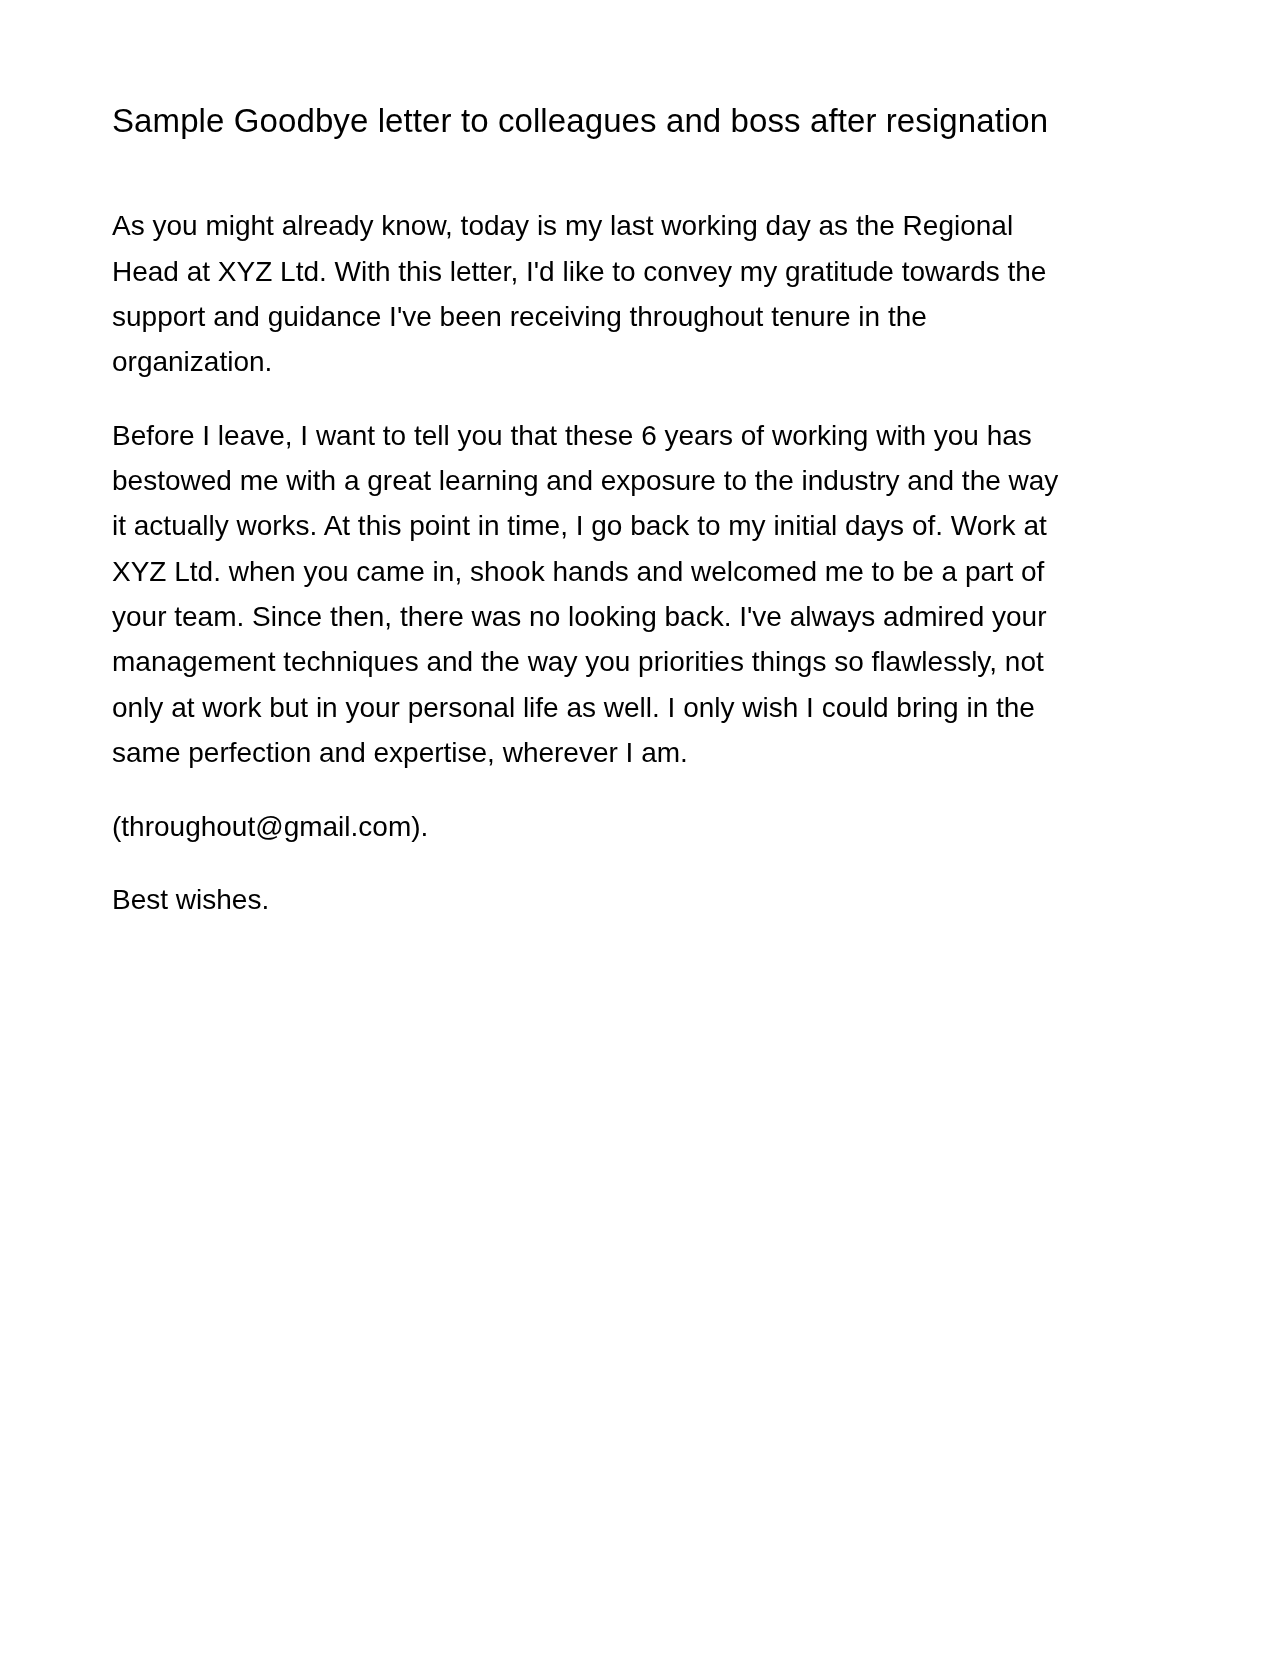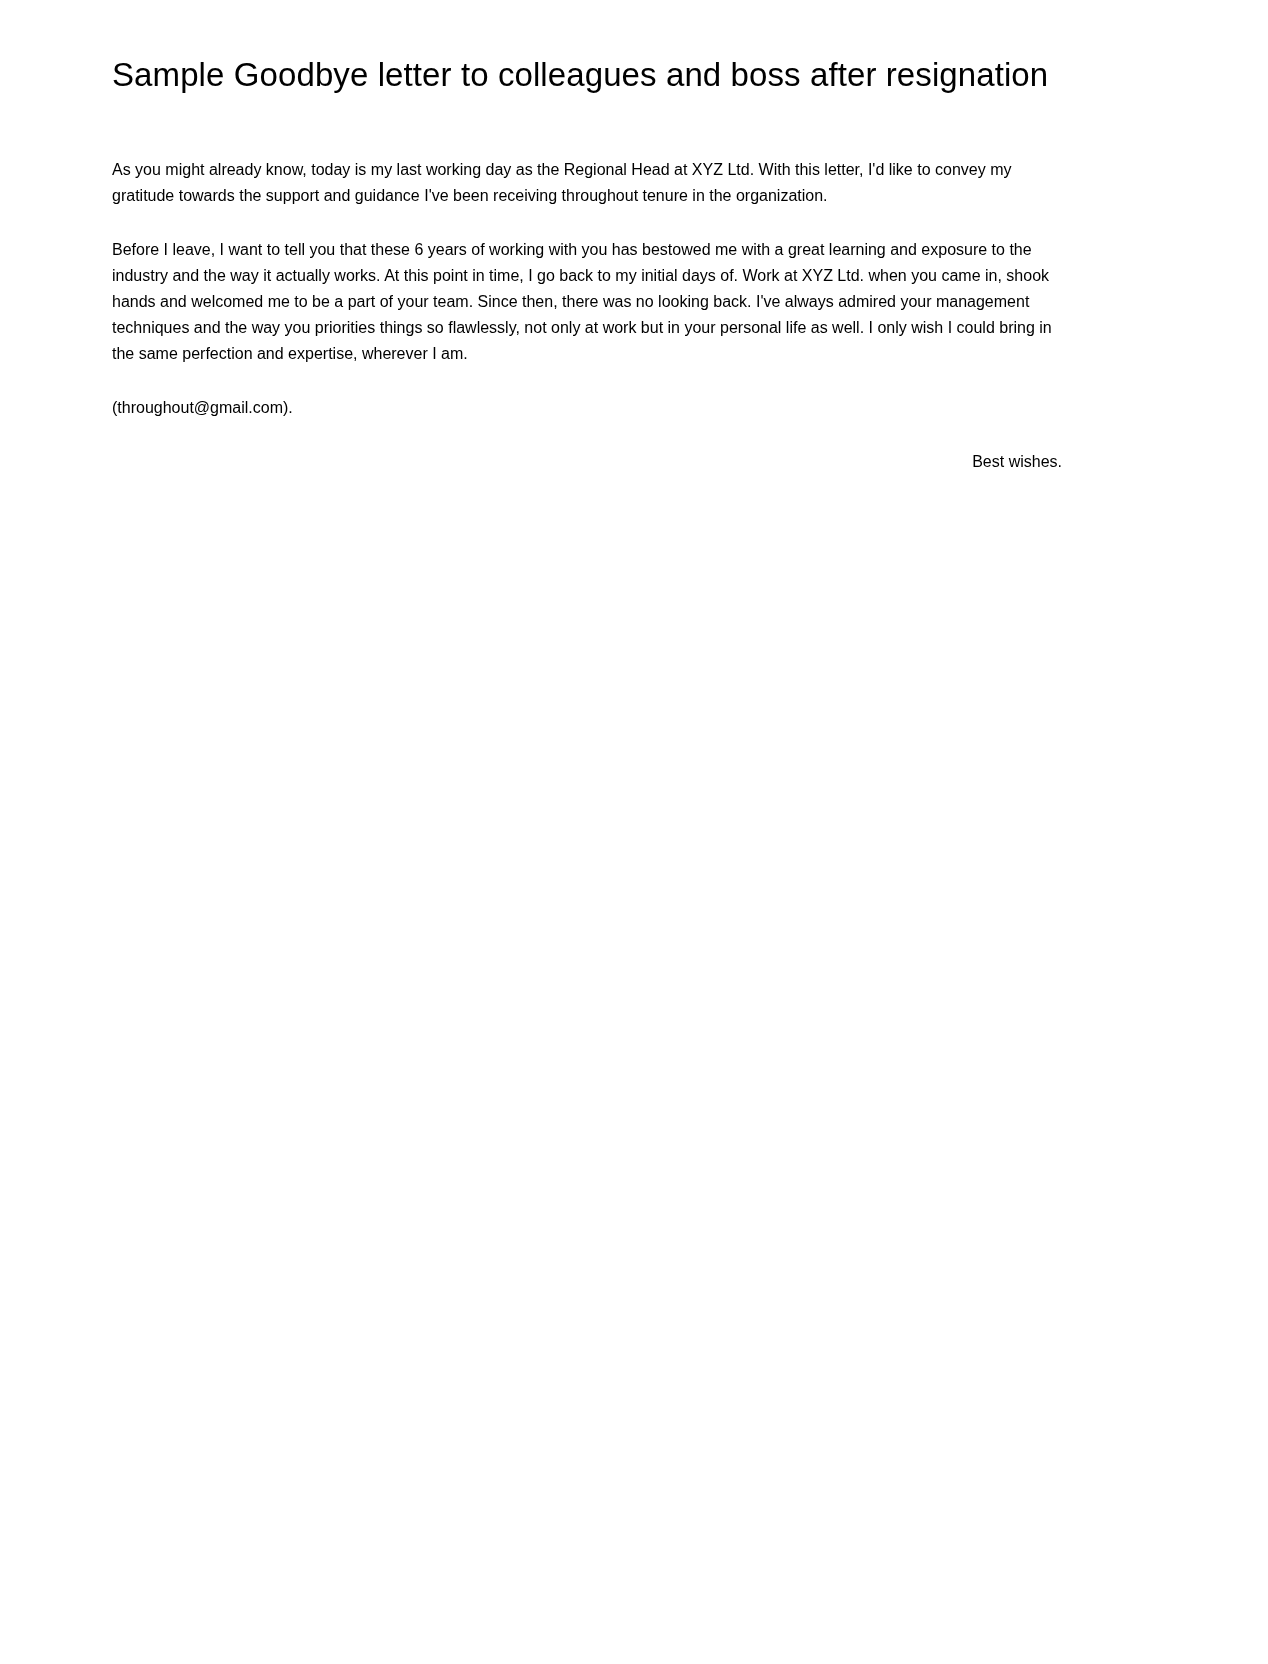--- a/index.html
+++ b/index.html
@@ -13,44 +13,43 @@
     font-family: "Liberation Sans", sans-serif;
     color: #000000;
     -webkit-font-smoothing: antialiased;
   }
   .page {
     position: relative;
     width: 1268px;
     height: 1224px;
     background: #ffffff;
     box-sizing: border-box;
-    padding: 54px 112px 0 112px;
+    padding: 100px 112px 0 112px;
   }
   .doc-title {
     font-size: 33px;
     font-weight: 400;
     line-height: 1.25;
     margin: 0 0 0 0;
     letter-spacing: 0.1px;
     color: #000000;
   }
   .body-block {
     margin-top: 62px;
   }
   .para {
-    font-size: 16px;
+    font-size: 28px;
     line-height: 1.62;
     margin: 0 0 28px 0;
     color: #000000;
     max-width: 950px;
     text-align: left;
   }
   .para:last-child {
     margin-bottom: 0;
-    text-align: right;
   }
 </style>
 </head>
 <body>
 
 <div class="page">
 
   <h1 class="doc-title">Sample Goodbye letter to colleagues and boss after resignation</h1>
 
   <div class="body-block">

